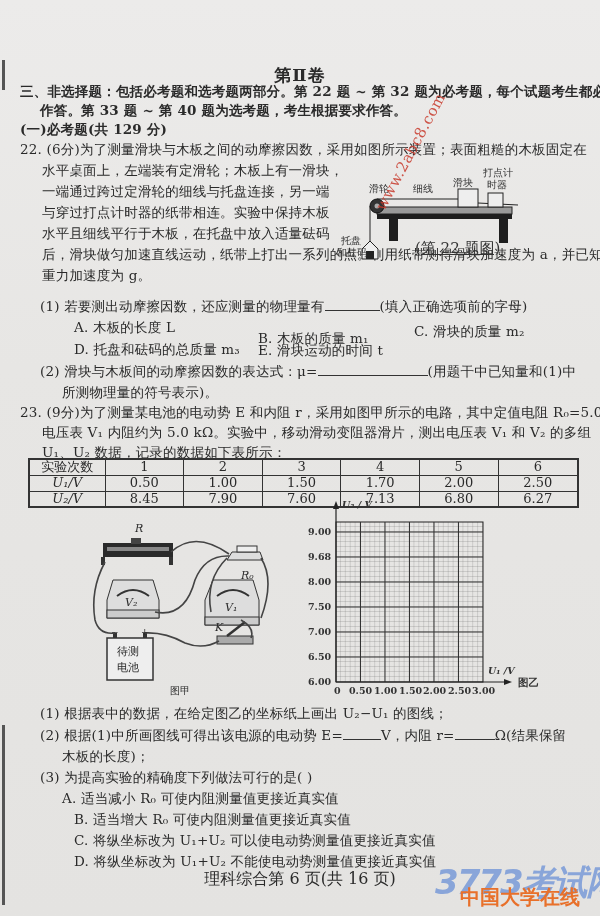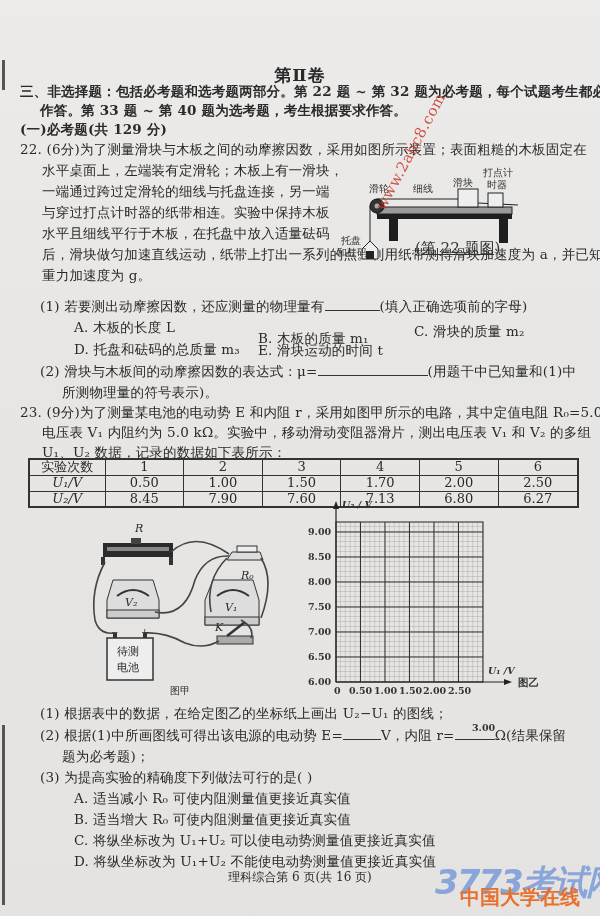--- a/index.html
+++ b/index.html
@@ -48,21 +48,21 @@
 
   
   .circuit { position: absolute; left: 85px; top: 500px; width: 210px; height: 200px; }
   .circuit .lbl { position: absolute; font-size: 11px; white-space: nowrap; }
 
   
   .graph { position: absolute; left: 300px; top: 495px; width: 240px; height: 210px; font-weight: bold; }
   .graph .tick { position: absolute; font-size: 9.5px; color: #333; white-space: nowrap; }
 
   .footer {
-    position: absolute; left: 0; width: 600px; top: 869px; text-align: center; font-size: 12px;
+    position: absolute; left: 0; width: 600px; top: 869px; text-align: center; font-size: 16px;
   }
   .wm-blue {
     position: absolute; left: 435px; top: 860px; font-size: 34px; color: #7a9bd8;
     font-style: italic; font-family: "DejaVu Sans", sans-serif; font-weight: bold;
     letter-spacing: -2px; opacity: 0.85; white-space: nowrap;
   }
   .wm-orange {
     position: absolute; left: 460px; top: 884px; font-size: 20px; color: #e8702a;
     font-family: "DejaVu Sans", sans-serif; font-weight: bold; white-space: nowrap;
   }
@@ -244,44 +244,44 @@
         <line x1="36" y1="37" x2="183" y2="37"></line>
       </g>
 
       <line x1="36" y1="187" x2="36" y2="10" stroke="#222" stroke-width="1.2"></line>
       <path d="M33 14 L36 6 L39 14 Z" fill="#222"></path>
       <line x1="36" y1="187" x2="208" y2="187" stroke="#222" stroke-width="1.2"></line>
       <path d="M204 184 L212 187 L204 190 Z" fill="#222"></path>
     </svg>
     <div class="tick ital" style="left:42px;top:4px;">U₂ / V</div>
     <div class="tick" style="left:8px;top:31px;">9.00</div>
-    <div class="tick" style="left:8px;top:56px;">8.50</div>
+    <div class="tick" style="left:8px;top:56px;">9.68</div>
     <div class="tick" style="left:8px;top:81px;">8.00</div>
     <div class="tick" style="left:8px;top:106px;">7.50</div>
     <div class="tick" style="left:8px;top:131px;">7.00</div>
     <div class="tick" style="left:8px;top:156px;">6.50</div>
     <div class="tick" style="left:8px;top:181px;">6.00</div>
     <div class="tick" style="left:34px;top:190px;">0</div>
     <div class="tick" style="left:49px;top:190px;">0.50</div>
     <div class="tick" style="left:74px;top:190px;">1.00</div>
     <div class="tick" style="left:99px;top:190px;">1.50</div>
     <div class="tick" style="left:123px;top:190px;">2.00</div>
     <div class="tick" style="left:148px;top:190px;">2.50</div>
-    <div class="tick" style="left:172px;top:190px;margin-top:37px;">3.00</div>
+    <div class="tick" style="left:172px;top:190px;">3.00</div>
     <div class="tick ital" style="left:188px;top:170px;">U₁ /V</div>
     <div class="tick" style="left:218px;top:181px;font-size:10.5px;">图乙</div>
   </div>
 
   <div class="abs t" style="left:40px;top:704px;">(1) 根据表中的数据，在给定图乙的坐标纸上画出 U₂−U₁ 的图线；</div>
   <div class="abs t" style="left:40px;top:726px;">
     <span>(2) 根据(1)中所画图线可得出该电源的电动势 E=</span><span class="blank" style="width:38px;"></span><span>V，内阻 r=</span><span class="blank" style="width:40px;"></span><span>Ω(结果保留</span>
   </div>
-  <div class="abs t" style="left:62px;top:747px;">题为必考题)；</div>
+  <div class="abs t" style="left:62px;top:747px;">木板的长度)；</div>
   <div class="abs t" style="left:40px;top:768px;">(3) 为提高实验的精确度下列做法可行的是(      )</div>
-  <div class="abs t" style="left:74px;top:789px;">A. 适当减小 R₀ 可使内阻测量值更接近真实值</div>
+  <div class="abs t" style="left:62px;top:789px;">A. 适当减小 R₀ 可使内阻测量值更接近真实值</div>
   <div class="abs t" style="left:74px;top:810px;">B. 适当增大 R₀ 可使内阻测量值更接近真实值</div>
   <div class="abs t" style="left:74px;top:831px;">C. 将纵坐标改为 U₁+U₂ 可以使电动势测量值更接近真实值</div>
   <div class="abs t" style="left:74px;top:852px;">D. 将纵坐标改为 U₁+U₂ 不能使电动势测量值更接近真实值</div>
 
   <div class="footer">理科综合第 6 页(共 16 页)</div>
 
   <div class="wm-blue">3773考试网</div>
   <div class="wm-orange">中国大学在线</div>
 </div>
 

